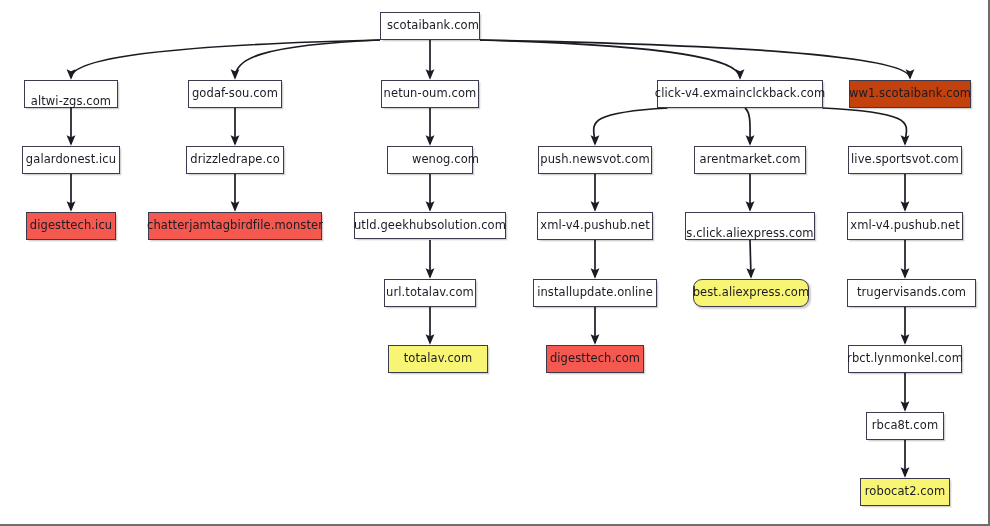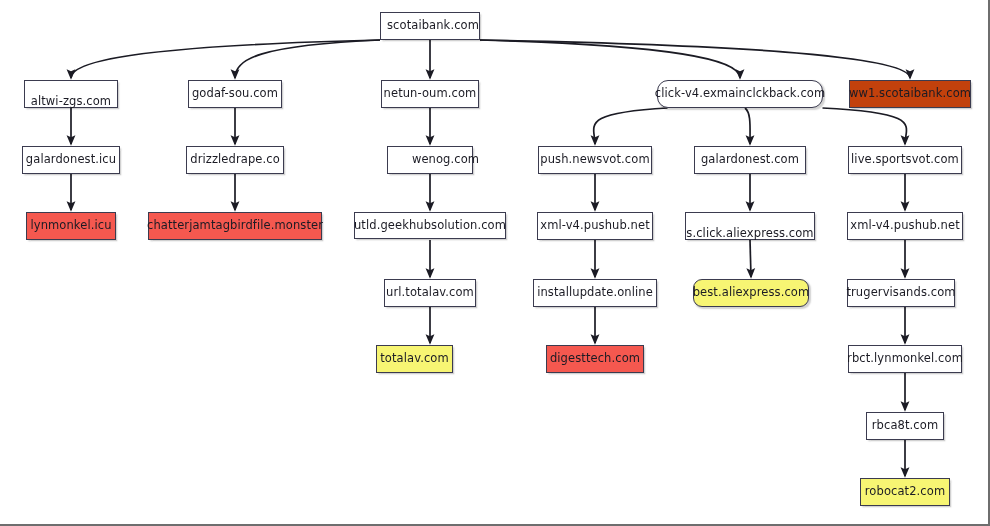--- a/index.html
+++ b/index.html
@@ -94,46 +94,46 @@
       </div>
       <div class="node white" style="left: 24px; top: 80px; width: 94px; height: 28px; align-items: flex-end;">
         <span>altwi-zgs.com</span>
       </div>
       <div class="node white" style="left: 188px; top: 80px; width: 94px; height: 28px;">
         <span>godaf-sou.com</span>
       </div>
       <div class="node white" style="left: 381px; top: 80px; width: 98px; height: 28px;">
         <span>netun-oum.com</span>
       </div>
-      <div class="node white" style="left: 657px; top: 80px; width: 166px; height: 28px; border-radius: 11px;">
+      <div class="node white" style="left: 657px; top: 80px; width: 166px; height: 28px;">
         <span>click-v4.exmainclckback.com</span>
       </div>
       <div class="node purple" style="left: 849px; top: 80px; width: 122px; height: 28px;">
         <span>ww1.scotaibank.com</span>
       </div>
       <div class="node white" style="left: 22px; top: 146px; width: 98px; height: 28px;">
         <span>galardonest.icu</span>
       </div>
       <div class="node white" style="left: 186px; top: 146px; width: 98px; height: 28px;">
         <span>drizzledrape.co</span>
       </div>
       <div class="node white" style="left: 387px; top: 146px; width: 86px; height: 28px; padding-left: 31px;">
         <span>wenog.com</span>
       </div>
       <div class="node white" style="left: 538px; top: 146px; width: 114px; height: 28px;">
         <span>push.newsvot.com</span>
       </div>
       <div class="node white" style="left: 694px; top: 146px; width: 112px; height: 28px;">
-        <span>galardonest.com</span>
+        <span>arentmarket.com</span>
       </div>
       <div class="node white" style="left: 848px; top: 146px; width: 114px; height: 28px;">
         <span>live.sportsvot.com</span>
       </div>
       <div class="node red" style="left: 26px; top: 212px; width: 90px; height: 28px;">
-        <span>lynmonkel.icu</span>
+        <span>digesttech.icu</span>
       </div>
       <div class="node red" style="left: 148px; top: 212px; width: 174px; height: 28px;">
         <span>chatterjamtagbirdfile.monster</span>
       </div>
       <div class="node white" style="left: 354px; top: 212px; width: 152px; height: 27px;">
         <span>utld.geekhubsolution.com</span>
       </div>
       <div class="node white" style="left: 537px; top: 212px; width: 116px; height: 28px;">
         <span>xml-v4.pushub.net</span>
       </div>
@@ -145,24 +145,24 @@
       </div>
       <div class="node white" style="left: 384px; top: 279px; width: 92px; height: 28px;">
         <span>url.totalav.com</span>
       </div>
       <div class="node white" style="left: 533px; top: 279px; width: 124px; height: 28px;">
         <span>installupdate.online</span>
       </div>
       <div class="node yellow" style="left: 693px; top: 279px; width: 116px; height: 28px; border-radius: 9px;">
         <span>best.aliexpress.com</span>
       </div>
-      <div class="node white" style="left: 847px; top: 279px; width: 108px; height: 28px;">
+      <div class="node white" style="left: 847px; top: 279px; width: 129px; height: 28px;">
         <span>trugervisands.com</span>
       </div>
-      <div class="node yellow" style="left: 376px; top: 345px; width: 77px; height: 28px;">
+      <div class="node yellow" style="left: 388px; top: 345px; width: 100px; height: 28px;">
         <span>totalav.com</span>
       </div>
       <div class="node red" style="left: 546px; top: 345px; width: 98px; height: 28px;">
         <span>digesttech.com</span>
       </div>
       <div class="node white" style="left: 848px; top: 345px; width: 114px; height: 28px;">
         <span>rbct.lynmonkel.com</span>
       </div>
       <div class="node white" style="left: 866px; top: 412px; width: 78px; height: 28px;">
         <span>rbca8t.com</span>

